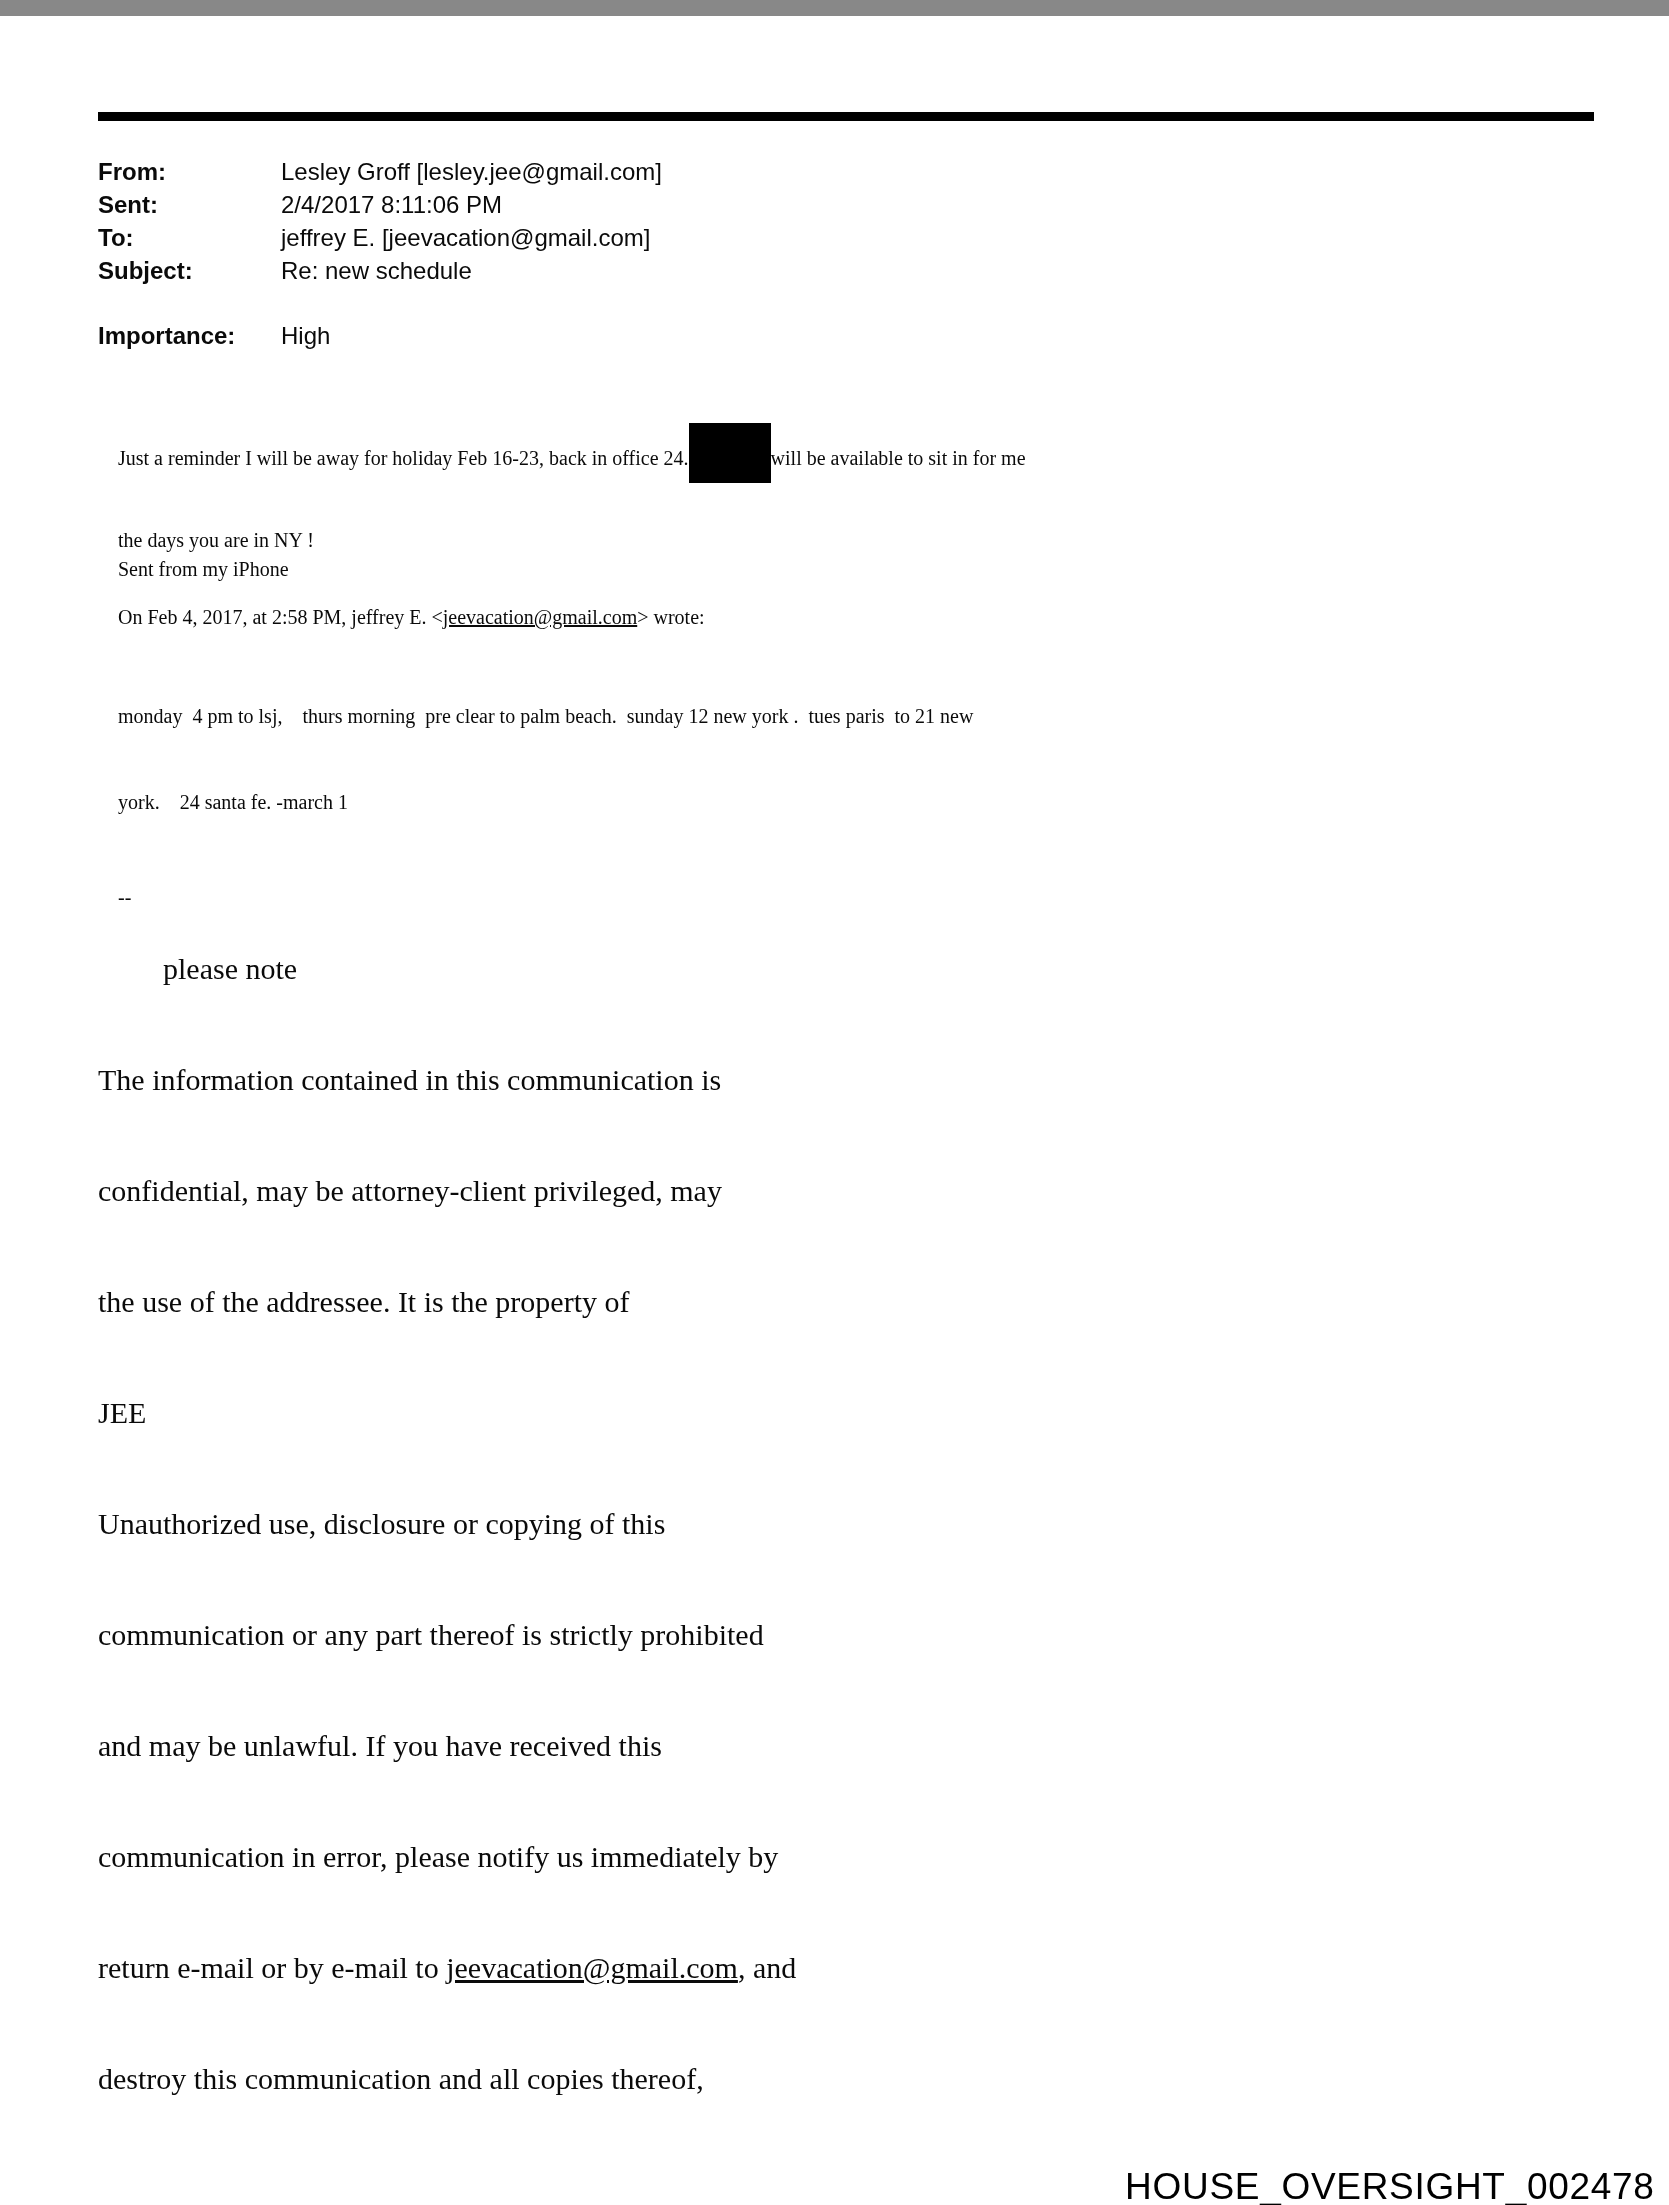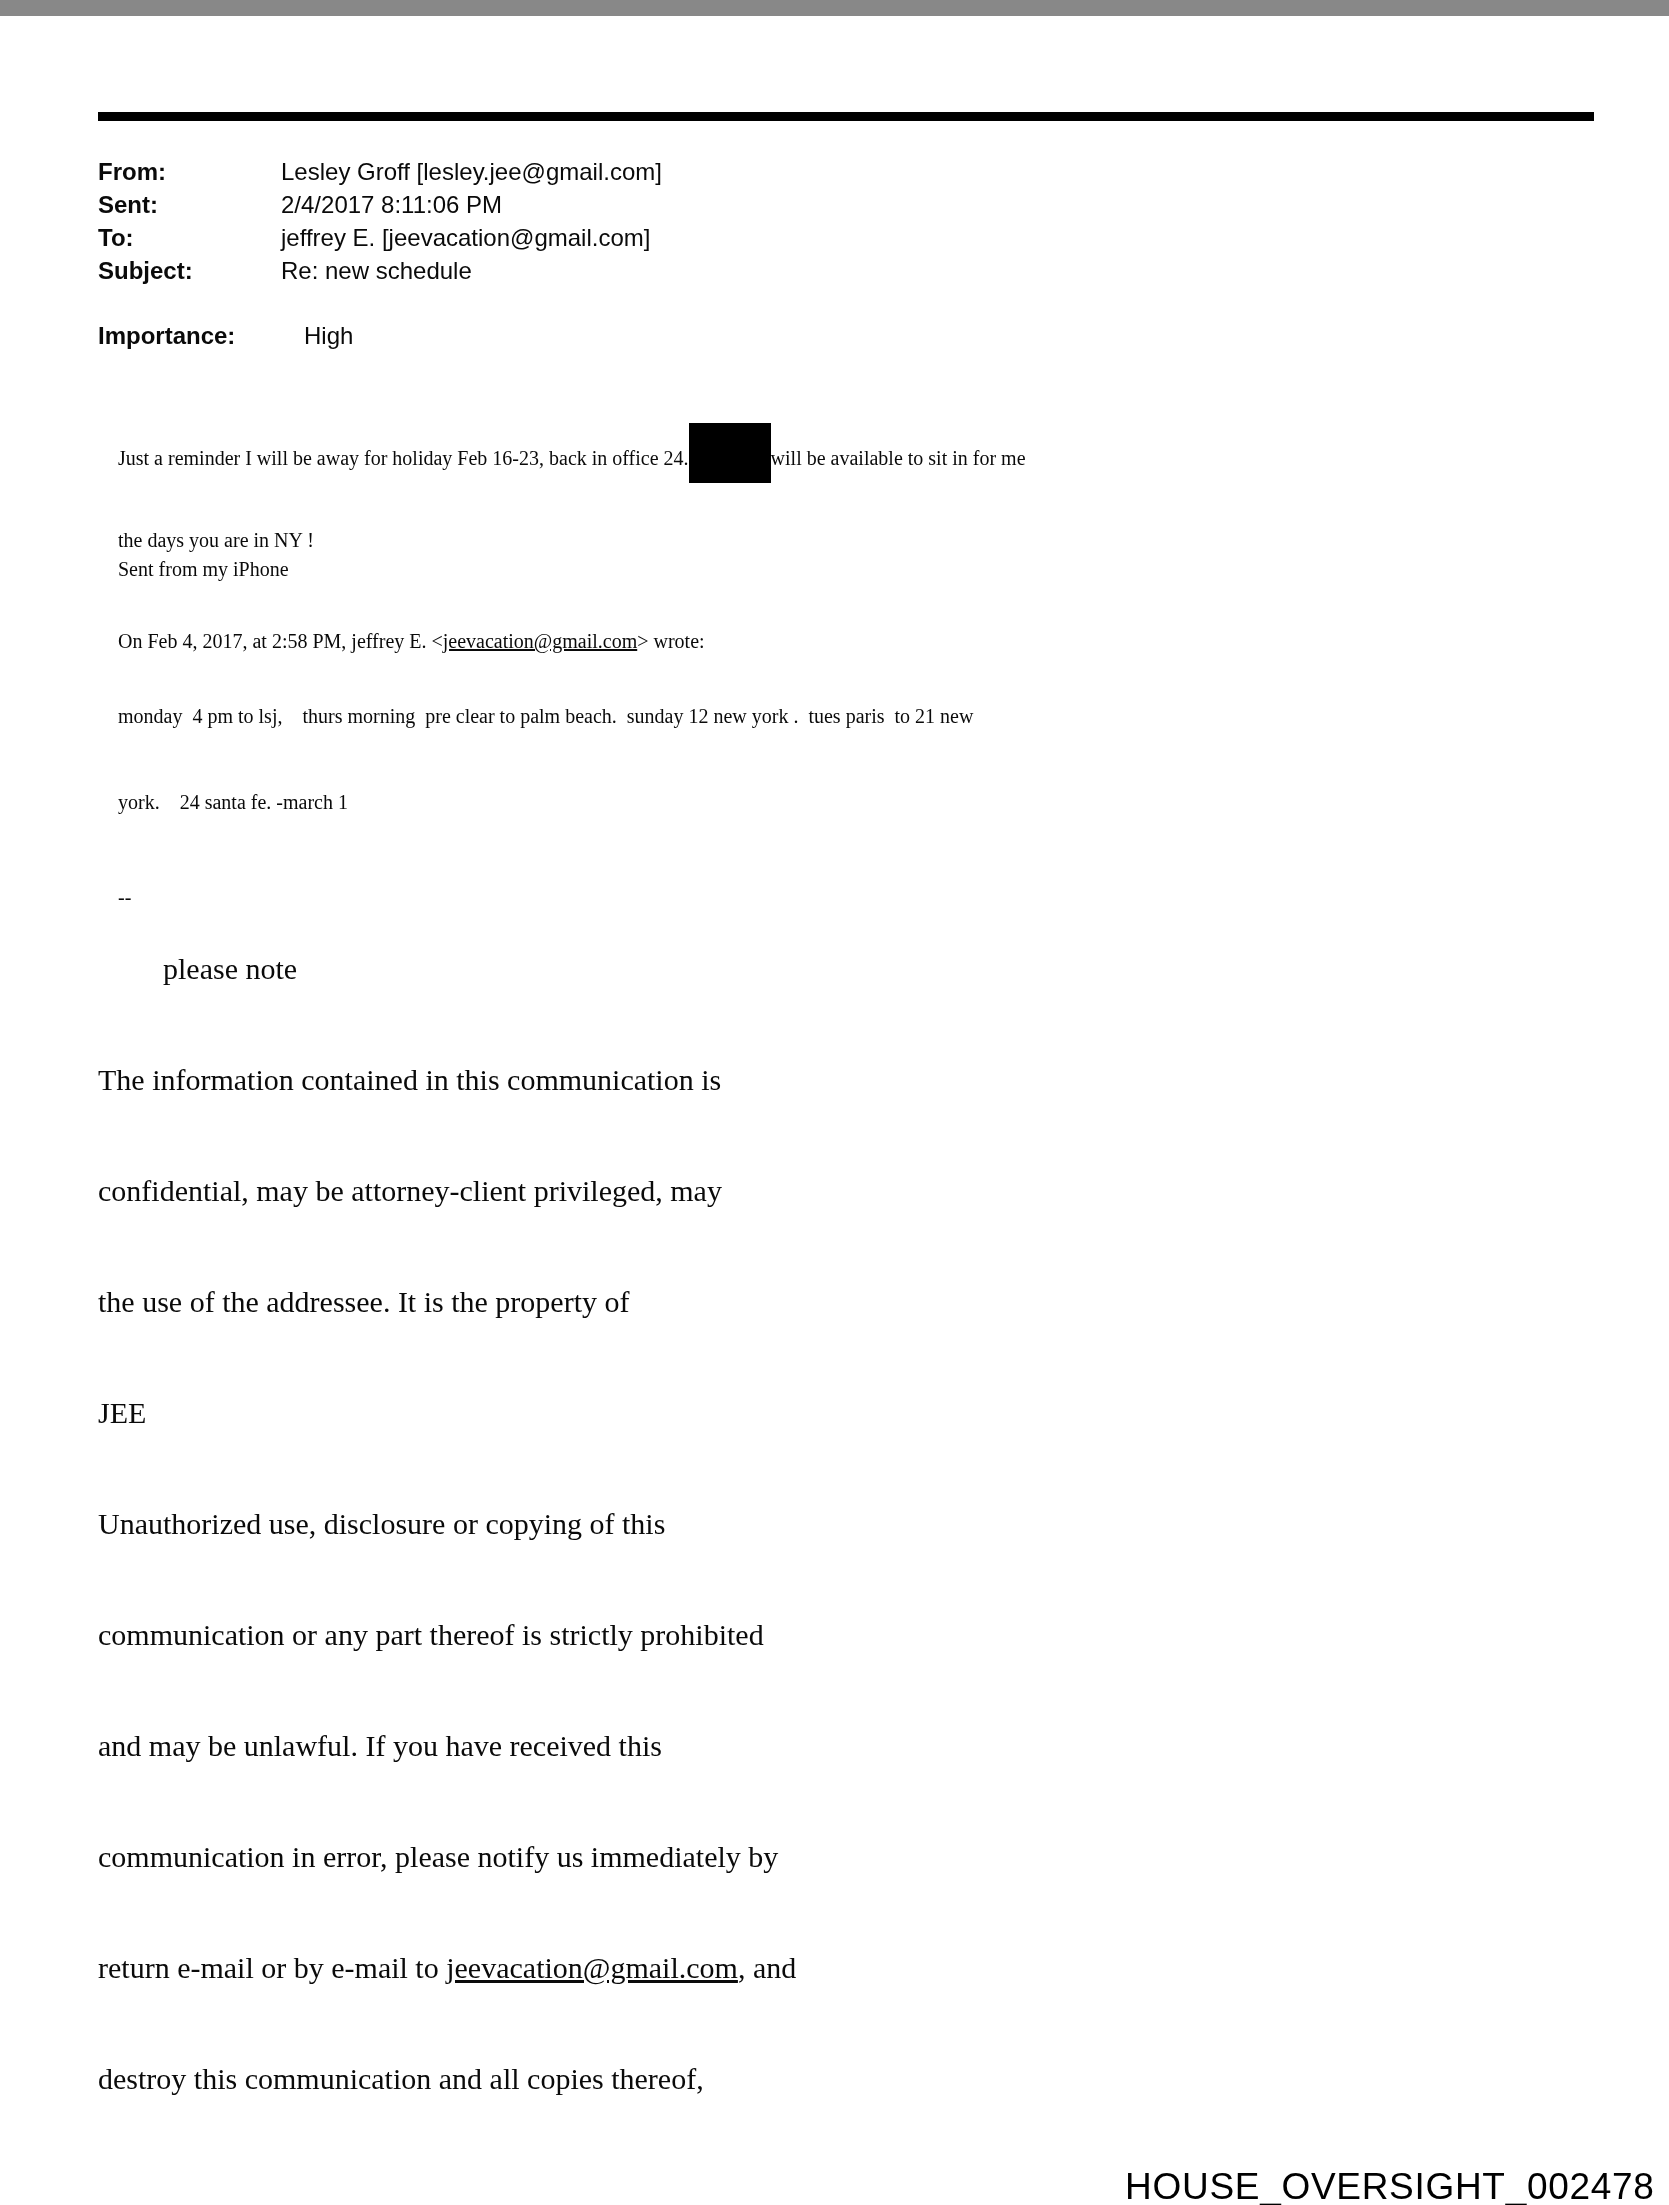--- a/index.html
+++ b/index.html
@@ -21,32 +21,32 @@
   .email-header {
     position: absolute;
     left: 98px; top: 139px;
     font-family: "Liberation Sans", sans-serif;
     font-size: 24px;
     line-height: 33px;
   }
   .hdr-row { display: flex; }
   .hdr-label { width: 183px; font-weight: bold; flex: 0 0 183px; }
   .hdr-value { white-space: pre; }
-  .importance-row { margin-top: 32px; gap: 23px; }
+  .importance-row { margin-top: 32px; }
 
   .serif {
     font-family: "Liberation Serif", serif;
     font-size: 20px;
     line-height: 41px;
     white-space: pre-wrap;
   }
   .para { position: absolute; left: 98px; width: 1506px; }
   .p-reminder { top: 378px; }
   .p-signature { top: 492px; }
-  .p-quote-intro { top: 564px; }
+  .p-quote-intro { top: 540px; }
   .p-schedule { top: 636px; line-height: 43px; }
   .p-dashes { top: 826px; line-height: 37px; }
 
   .redact-spacer {
     display: inline-block;
     position: relative;
     width: 82px;
     height: 30px;
     vertical-align: baseline;
   }

